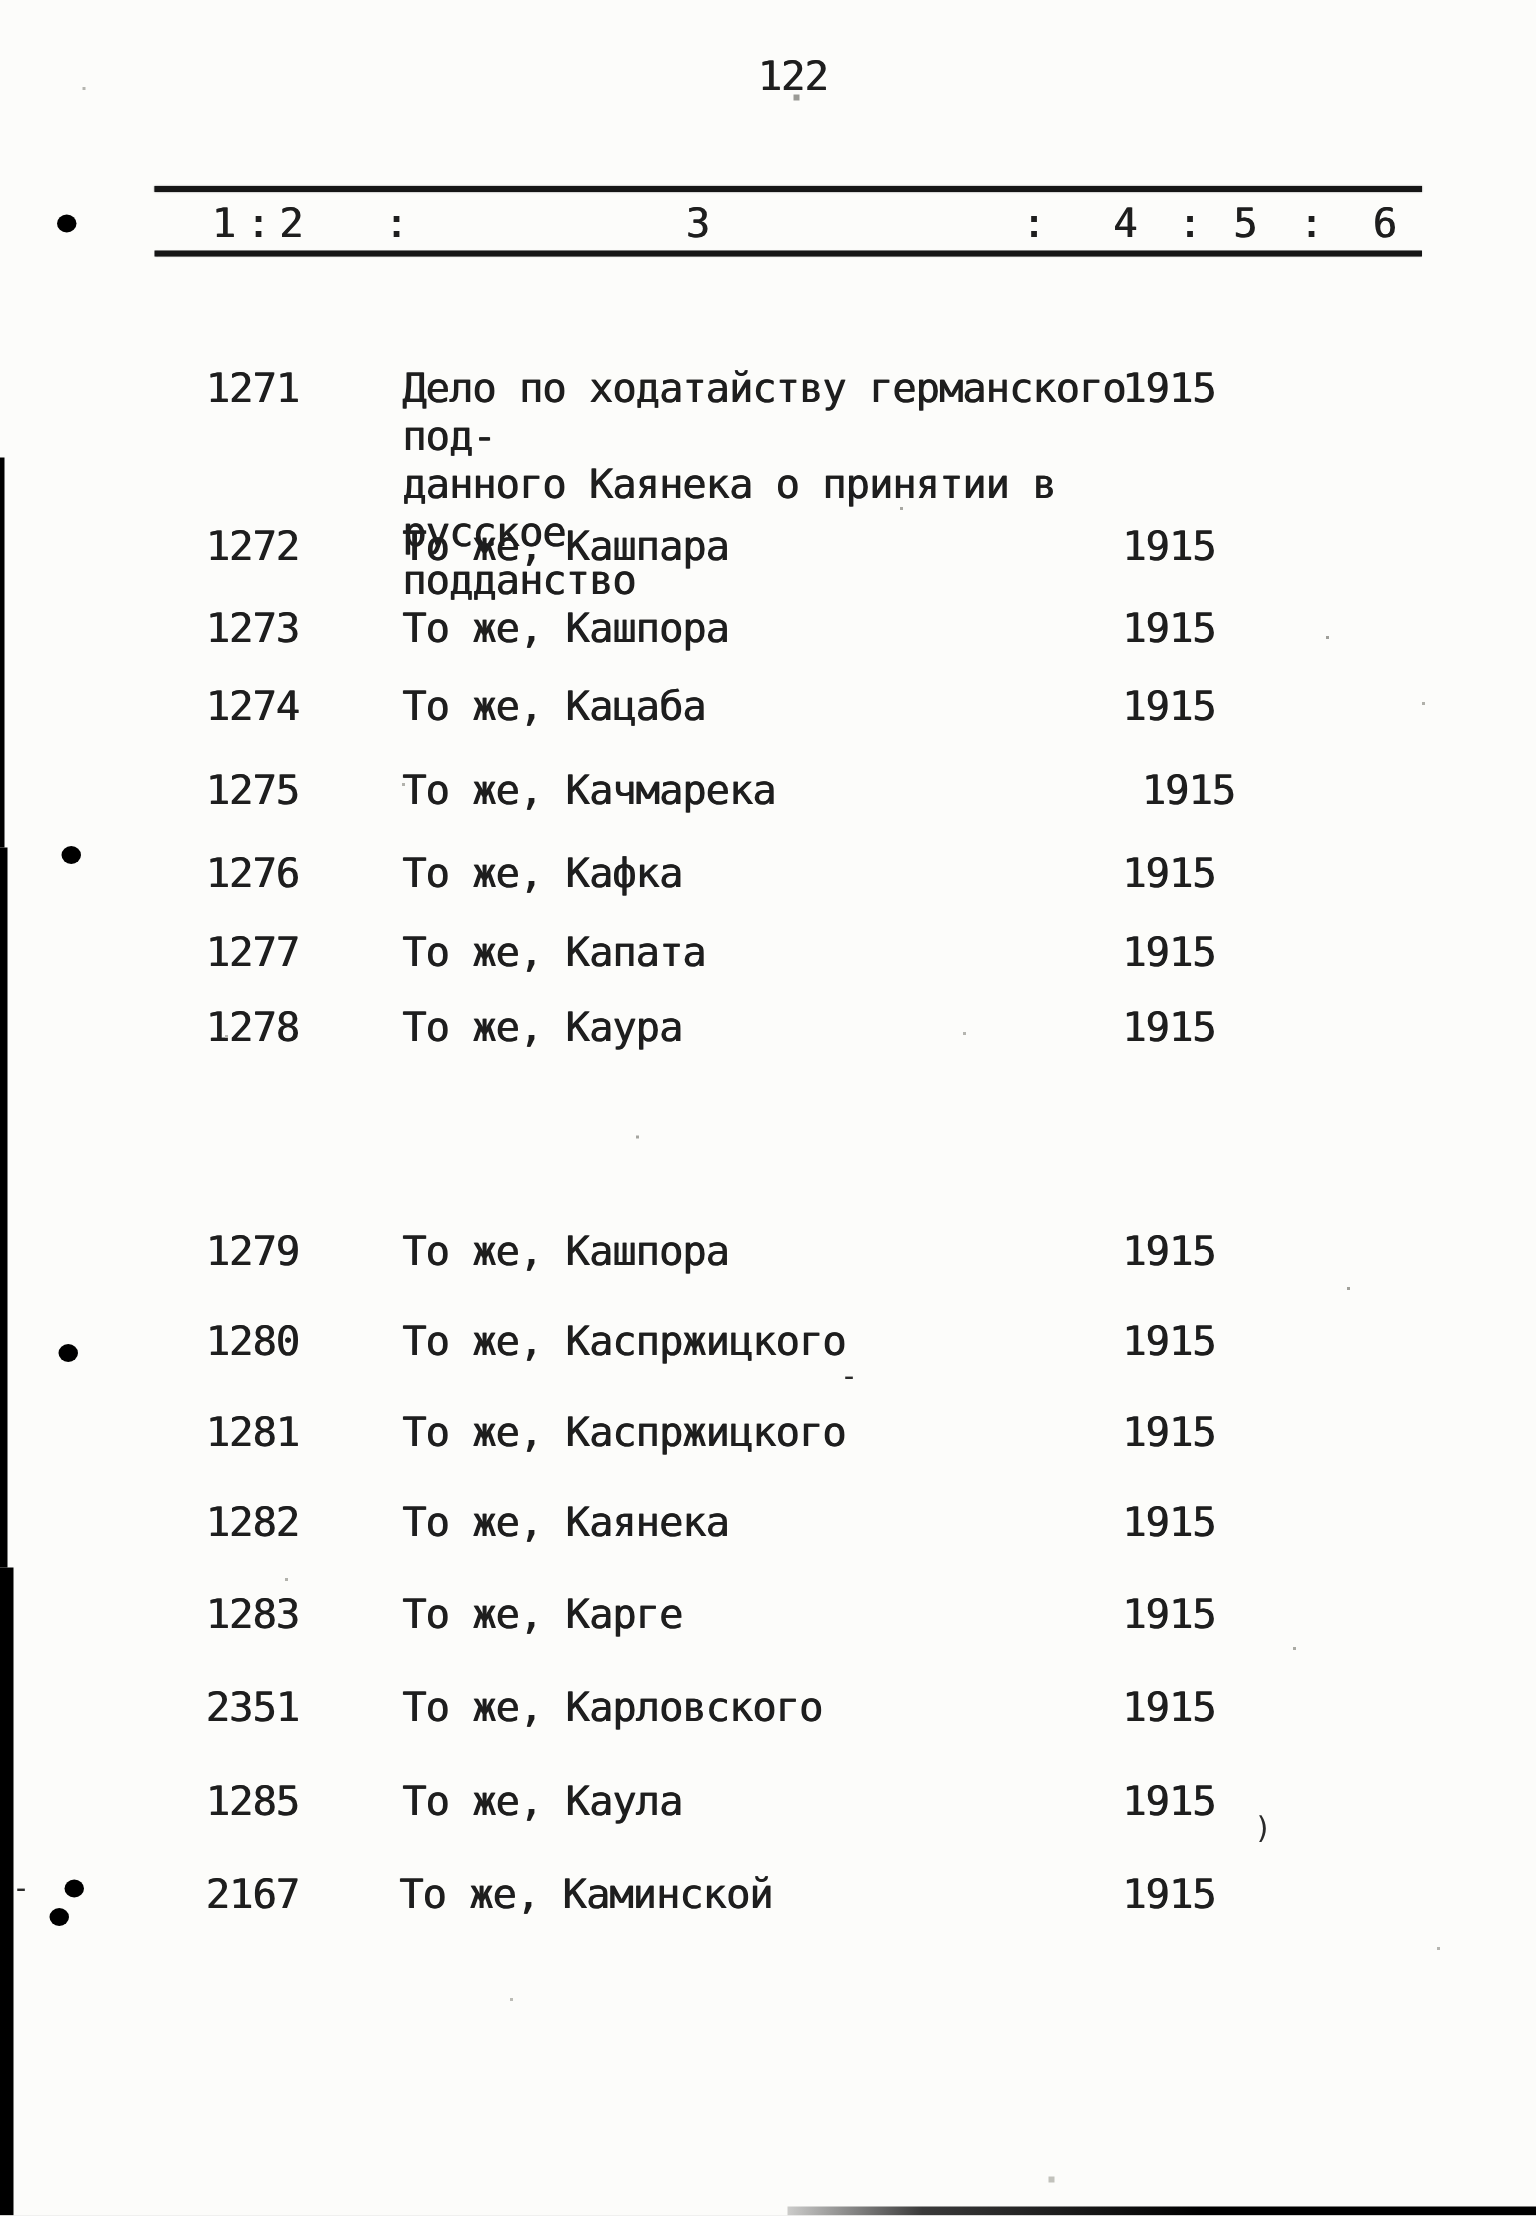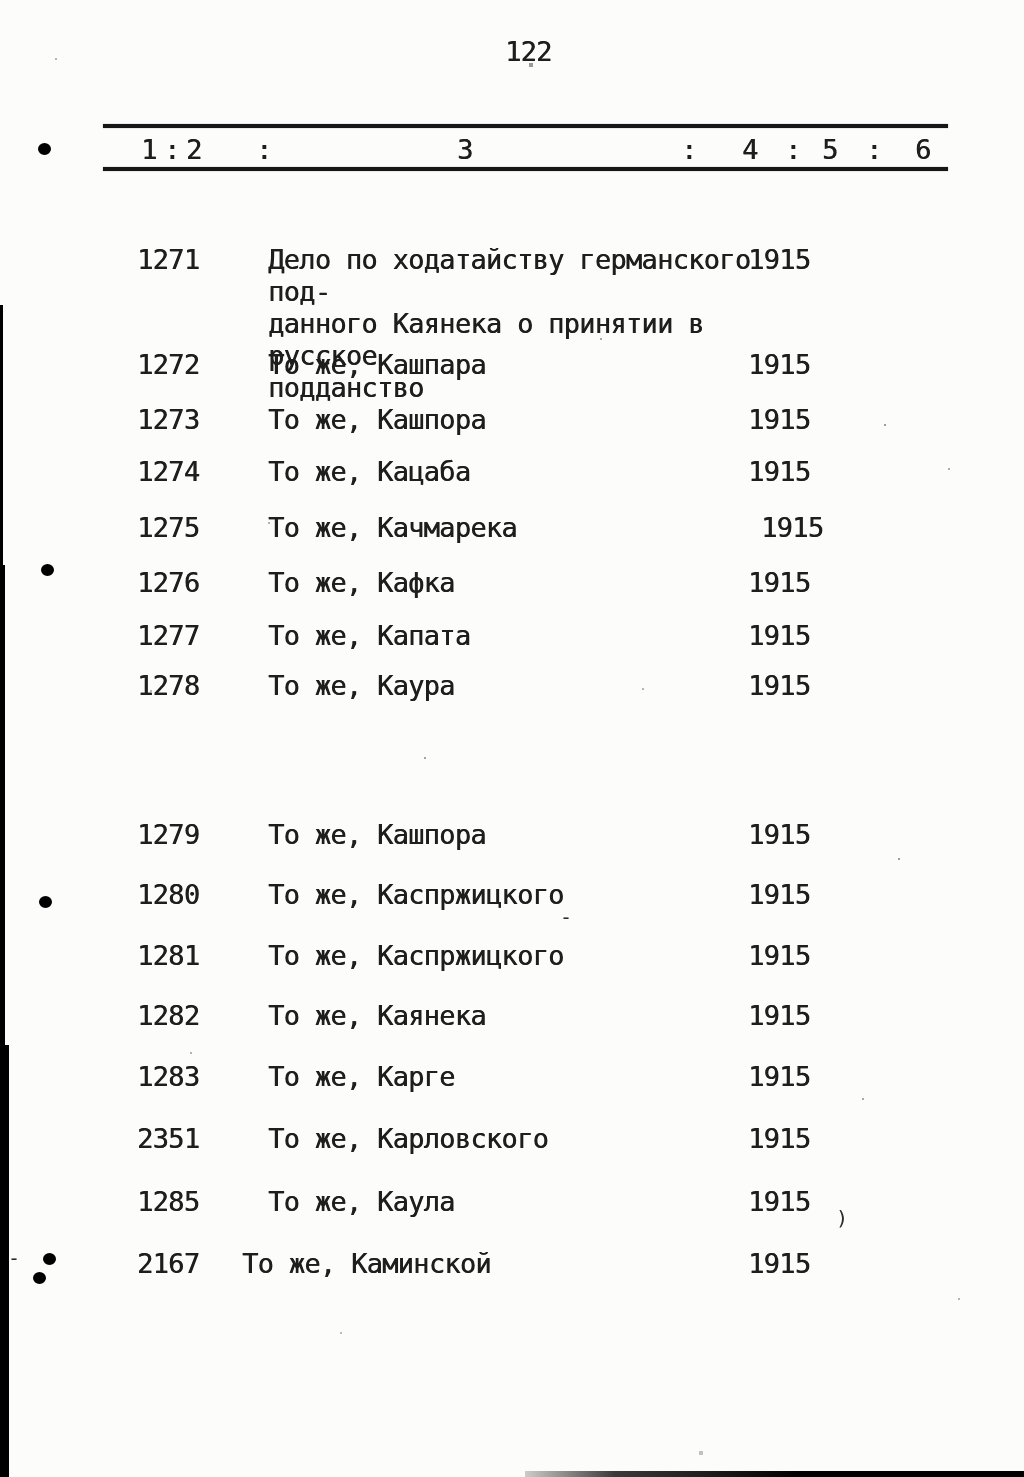--- a/index.html
+++ b/index.html
@@ -125,21 +125,21 @@
     <span class="t desc">То же, Карловского</span>
     <span class="t year">1915</span>
   </div>
   <div class="row" style="position:absolute;left:0;top:1146px;width:100%;">
     <span class="t no">1285</span>
     <span class="t desc">То же, Каула</span>
     <span class="t year">1915</span>
   </div>
   <div class="row" style="position:absolute;left:0;top:1208px;width:100%;">
     <span class="t no">2167</span>
-    <span class="t desc" style="left:242px;text-align:center;">То же, Каминской</span>
+    <span class="t desc" style="left:266px;text-align:center;">То же, Каминской</span>
     <span class="t year">1915</span>
   </div>
 
   <div class="mark" style="left:560px;top:905px;">-</div>
   <div class="mark" style="left:8px;top:1246px;">-</div>
   <div class="mark" style="left:836px;top:1206px;">)</div>
 
   <div class="dot" style="left:38px;top:143px;"></div>
   <div class="dot" style="left:41px;top:564px;"></div>
   <div class="dot" style="left:39px;top:896px;"></div>

